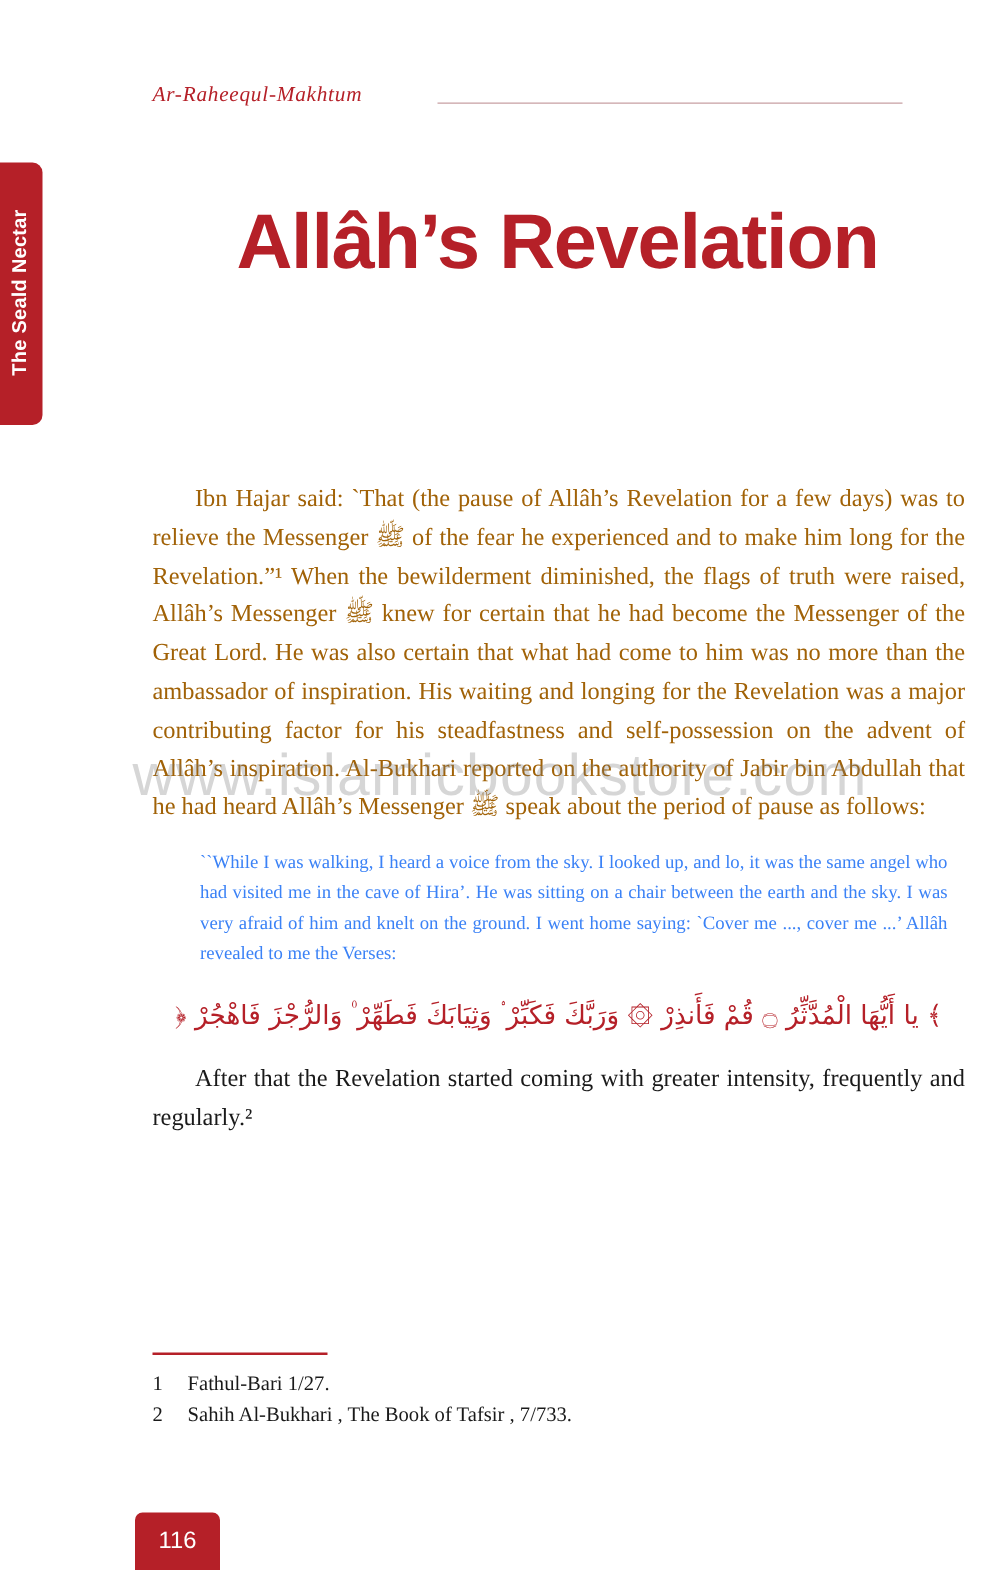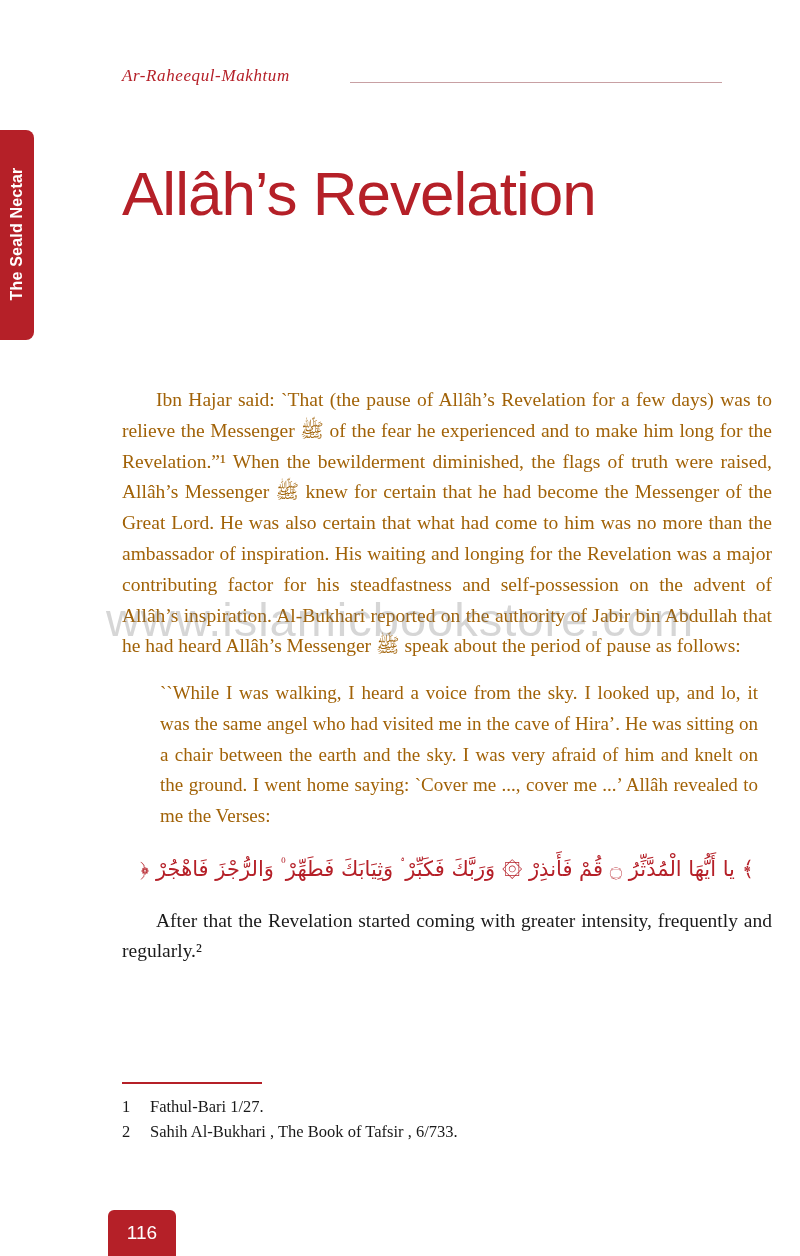--- a/index.html
+++ b/index.html
@@ -88,24 +88,25 @@
     font-size: 44px;
     font-weight: 300;
     color: #8d8d8d;
     letter-spacing: -0.5px;
     line-height: 1.08;
     text-align: center;
   }
   .title-line2 {
     font-family: "Liberation Sans", sans-serif;
     font-size: 62px;
-    font-weight: normal;
+    font-weight: bold;
     color: #b52028;
     letter-spacing: -1px;
     line-height: 1.15;
+    text-align: center;
     margin-top: 6px;
   }
 
   
   .body-area {
     position: absolute;
     left: 122px;
     top: 385px;
     width: 650px;
   }
@@ -119,23 +120,23 @@
     hyphens: none;
   }
 
   .quote-block {
     margin: 16px 0 0 0;
     padding-left: 38px;
     padding-right: 14px;
   }
   .quote-block p {
     margin: 0;
-    font-size: 19px;
+    font-size: 15px;
     line-height: 1.62;
-    color: #a16207;
+    color: #3b82f6;
     text-align: justify;
     text-indent: 0;
   }
 
   .ayah {
     margin-top: 22px;
     text-align: center;
     color: #b52028;
     font-family: "DejaVu Sans", sans-serif;
     font-size: 21px;
@@ -255,21 +256,21 @@
   </div>
 
   <div class="footnotes">
     <div class="fn-rule"></div>
     <div class="fn-row">
       <span class="fn-num">1</span>
       <span class="fn-text">Fathul-Bari 1/27.</span>
     </div>
     <div class="fn-row">
       <span class="fn-num">2</span>
-      <span class="fn-text">Sahih Al-Bukhari , The Book of Tafsir , 6/733.</span>
+      <span class="fn-text">Sahih Al-Bukhari , The Book of Tafsir , 7/733.</span>
     </div>
   </div>
 
   <div class="watermark">www.islamicbookstore.com</div>
 
   <div class="page-number-box">116</div>
 
 </div>
 
 </body></html>

